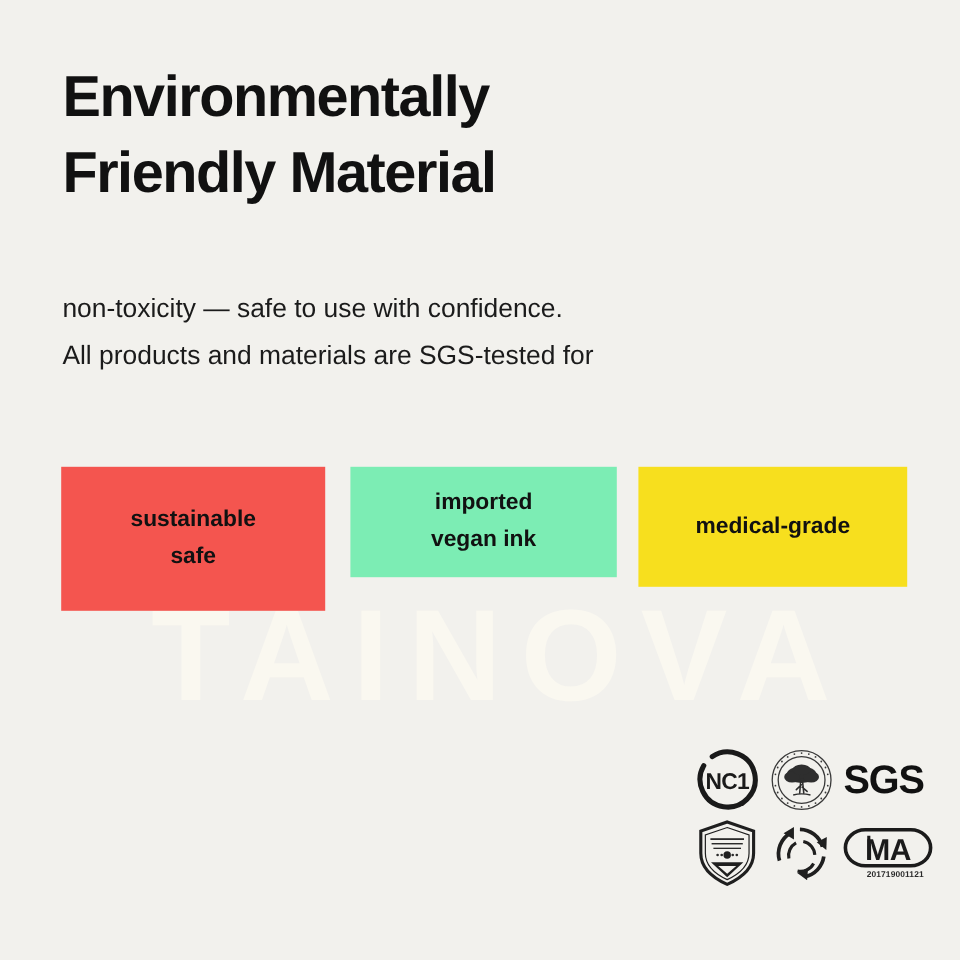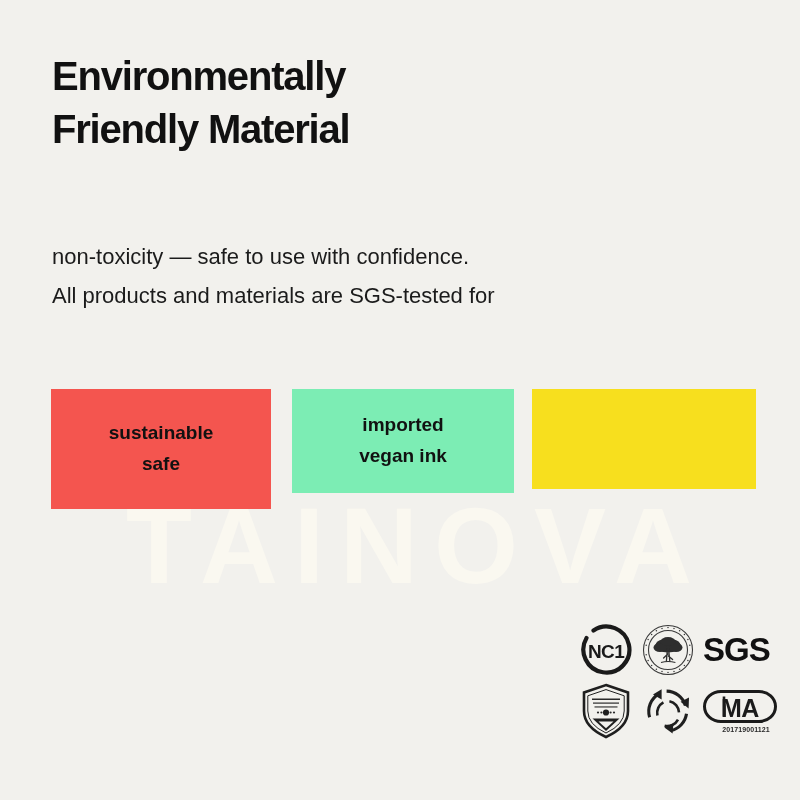--- a/index.html
+++ b/index.html
@@ -41,21 +41,21 @@
   }
 
   
   .headline {
     position: absolute;
     left: 52px;
     top: 50px;
     width: 660px;
     font-family: "Liberation Sans", sans-serif;
     font-weight: 700;
-    font-size: 40px;
+    font-size: 48px;
     line-height: 1.32;
     letter-spacing: -1.2px;
     color: #111111;
   }
   .headline .line { display: block; }
 
   
   .subtitle {
     position: absolute;
     left: 52px;
@@ -88,21 +88,21 @@
     font-family: "Liberation Sans", sans-serif;
     font-weight: 700;
     font-size: 19px;
     line-height: 1.62;
     color: #111111;
     text-align: center;
   }
   .tag .tline { display: block; white-space: nowrap; }
 
   .tag-0 { left: 0px;   width: 220px; height: 120px; }
-  .tag-1 { left: 241px; width: 222px; height: 104px; }
+  .tag-1 { left: 241px; width: 222px; height: 92px; }
   .tag-2 { left: 481px; width: 224px; height: 100px; }
 
   
   .cert-grid {
     position: absolute;
     left: 575px;
     top: 620px;
     width: 205px;
     height: 128px;
     display: grid;
@@ -147,20 +147,21 @@
   <div class="tag-row">
     <div class="tag tag-0" style="background: rgb(244, 85, 79); color: rgb(17, 17, 17);">
       <span class="tline">sustainable</span>
       <span class="tline">safe</span>
     </div>
     <div class="tag tag-1" style="background: rgb(124, 237, 180); color: rgb(17, 17, 17);">
       <span class="tline">imported</span>
       <span class="tline">vegan ink</span>
     </div>
     <div class="tag tag-2" style="background: rgb(247, 223, 30); color: rgb(17, 17, 17);">
+      <span class="tline">medical-grade</span>
     </div>
   </div>
 
   <div class="cert-grid">
 
     <svg class="cert" width="52" height="52" viewBox="0 0 52 52">
       <path d="M13.5 6.5 A23 23 0 1 1 6.5 14 M45.5 38 A23 23 0 0 1 38.5 45.5" fill="none" stroke="#1a1a1a" stroke-width="4.2" stroke-linecap="round"></path>
       <text x="26" y="33.5" text-anchor="middle" font-family="'Liberation Sans', sans-serif" font-size="19" font-weight="700" fill="#1a1a1a" letter-spacing="-0.6">NC1</text>
     </svg>
 

